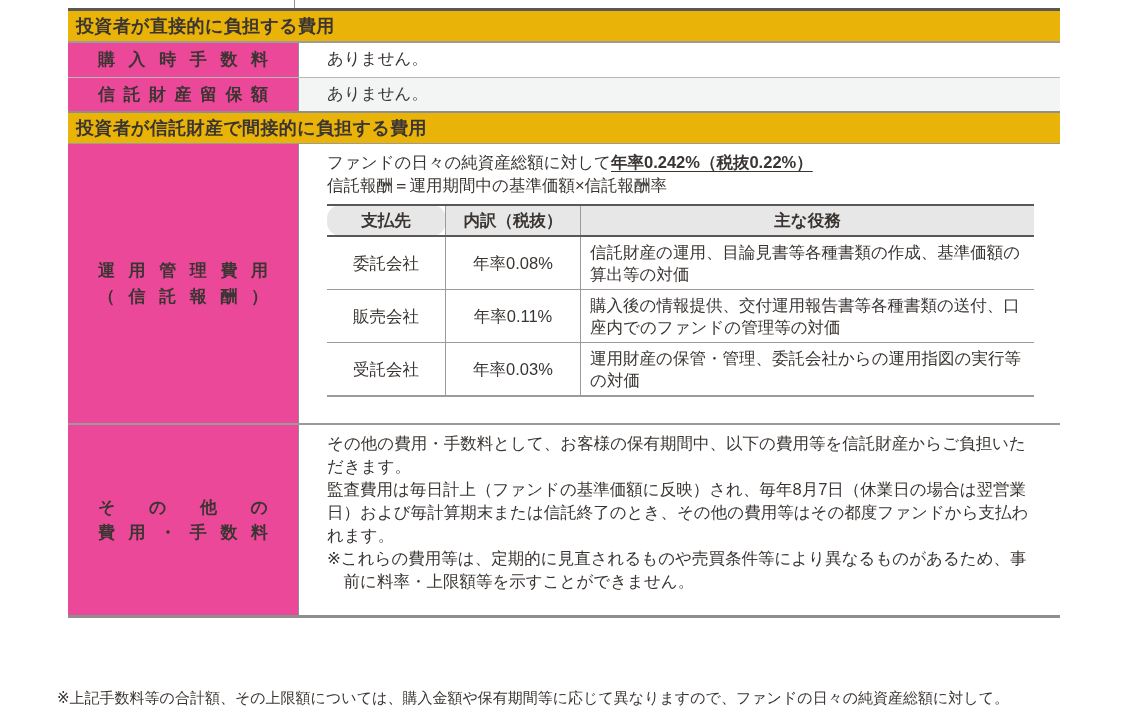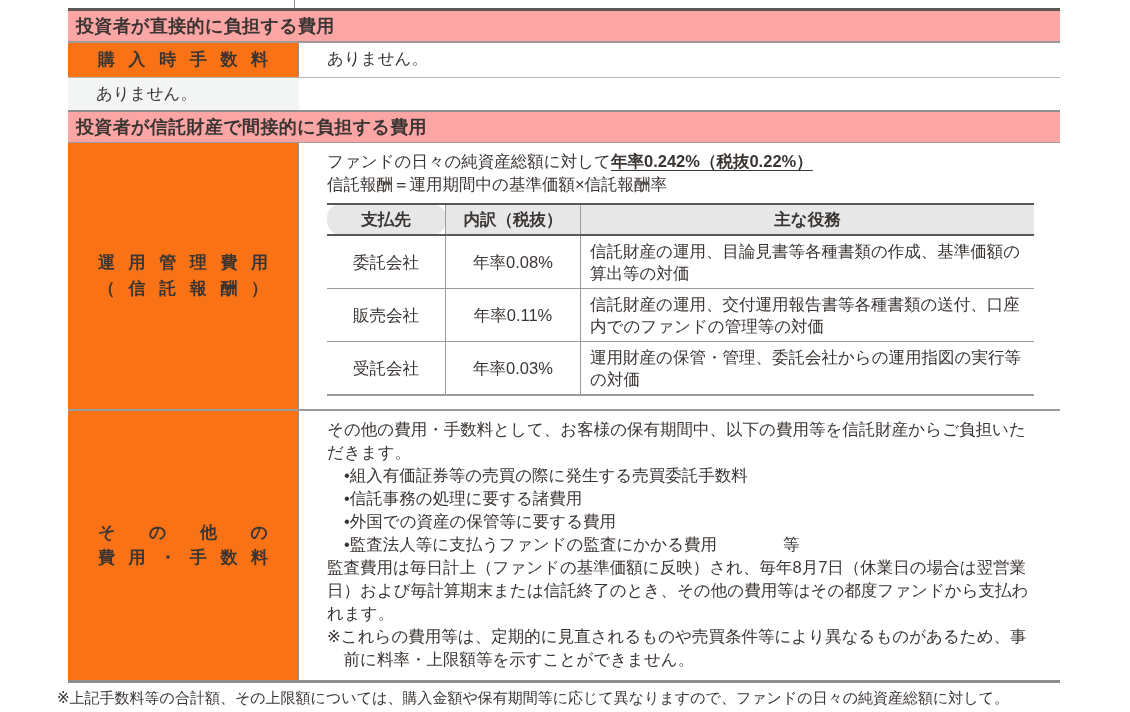--- a/index.html
+++ b/index.html
@@ -5,39 +5,39 @@
   html,body{margin:0;padding:0;}
   body{
     width:1130px;height:712px;position:relative;background:#ffffff;
     font-family:"Liberation Sans","DejaVu Sans",sans-serif;
     color:#3a3532;-webkit-font-smoothing:antialiased;
   }
   .doc{position:absolute;left:68px;top:8px;width:992px;border-bottom:3px solid #8f8d8d;}
   .tick{position:absolute;left:294px;top:0;width:1px;height:9px;background:#8f8d8d;}
 
   
-  .sec{background:#fca5a5;border-top:2px solid #8f8d8d;display:flex;align-items:center;
+  .sec{background:#eab308;border-top:2px solid #8f8d8d;display:flex;align-items:center;
        font-weight:bold;font-size:18px;padding:3px 8px;letter-spacing:.02em;}
   .sec.first{border-top:3px solid #5a5755;}
 
   
   .row{display:grid;grid-template-columns:231px 1fr;}
   .row.thin{border-top:2px solid #9c9a9a;}
   .row.thin + .row.thin{border-top:1px solid #b8b8b8;}
   .row.big{border-top:1px solid #9c9a9a;}
   .row.big + .row.big{border-top:2px solid #9c9a9a;}
 
-  .labelcell{background:#f97316;border-right:1px solid #8f8d8d;display:flex;
+  .labelcell{background:#ec4899;border-right:1px solid #8f8d8d;display:flex;
              flex-direction:column;justify-content:center;align-items:center;
              font-weight:bold;font-size:17px;padding:4px 0;}
   .jlabel{width:170px;text-align:justify;text-align-last:justify;line-height:1.5;}
   .valuecell{display:flex;padding:5px 20px 5px 28px;font-size:16.5px;}
   .stripe .valuecell,.stripe.bigcontent{background:#f3f4f4;}
 
-  .bigcontent{padding:7px 26px 9px 28px;font-size:16.5px;line-height:23px;}
+  .bigcontent{padding:7px 26px 22px 28px;font-size:16.5px;line-height:23px;}
   .bigcontent p{margin:0;}
   .hang{padding-left:1em;text-indent:-1em;}
   .rate-em{font-weight:bold;text-decoration:underline;text-underline-offset:3px;}
 
   ul.bullets{list-style:none;margin:0;padding:0 0 0 17px;}
   ul.bullets li{line-height:23px;}
 
   
   table.itable{border-collapse:collapse;width:100%;margin:7px 0 4px 0;font-size:16.5px;}
   table.itable th{background:#e7e7e7;font-weight:bold;border-top:2px solid #5a5755;
@@ -69,20 +69,23 @@
   <div class="row thin">
     <div class="labelcell">
       <div class="jlabel">購入時手数料</div>
     </div>
     <div class="valuecell">
       <span>ありません。</span>
     </div>
   </div>
 
   <div class="row thin stripe">
+    <div class="labelcell">
+      <div class="jlabel">信託財産留保額</div>
+    </div>
     <div class="valuecell">
       <span>ありません。</span>
     </div>
   </div>
 
   <div class="sec">
     <span>投資者が信託財産で間接的に負担する費用</span>
   </div>
 
   <div class="row big">
@@ -104,45 +107,39 @@
         </thead>
         <tbody>
           <tr>
             <td class="c-payee">委託会社</td>
             <td class="c-rate">年率0.08%</td>
             <td class="role">信託財産の運用、目論見書等各種書類の作成、基準価額の算出等の対価</td>
           </tr>
           <tr>
             <td class="c-payee">販売会社</td>
             <td class="c-rate">年率0.11%</td>
-            <td class="role">信託財産の運用、交付運用報告書等各種書類の送付、口座内でのファンドの管理等の対価</td>
+            <td class="role">購入後の情報提供、交付運用報告書等各種書類の送付、口座内でのファンドの管理等の対価</td>
           </tr>
           <tr>
             <td class="c-payee">受託会社</td>
             <td class="c-rate">年率0.03%</td>
             <td class="role">運用財産の保管・管理、委託会社からの運用指図の実行等の対価</td>
           </tr>
         </tbody>
       </table>
     </div>
   </div>
 
   <div class="row big stripe">
     <div class="labelcell">
       <div class="jlabel">その他の</div>
       <div class="jlabel">費用・手数料</div>
     </div>
     <div class="bigcontent">
       <p>その他の費用・手数料として、お客様の保有期間中、以下の費用等を信託財産からご負担いただきます。</p>
-      <ul class="bullets">
-        <li>•組入有価証券等の売買の際に発生する売買委託手数料</li>
-        <li>•信託事務の処理に要する諸費用</li>
-        <li>•外国での資産の保管等に要する費用</li>
-        <li>•監査法人等に支払うファンドの監査にかかる費用　　　　等</li>
-      </ul>
       <p>監査費用は毎日計上（ファンドの基準価額に反映）され、毎年8月7日（休業日の場合は翌営業日）および毎計算期末または信託終了のとき、その他の費用等はその都度ファンドから支払われます。</p>
       <p class="hang">※これらの費用等は、定期的に見直されるものや売買条件等により異なるものがあるため、事前に料率・上限額等を示すことができません。</p>
     </div>
   </div>
 
 </div>
 
 <div class="footnote">※上記手数料等の合計額、その上限額については、購入金額や保有期間等に応じて異なりますので、ファンドの日々の純資産総額に対して。</div>
 
 </body></html>

